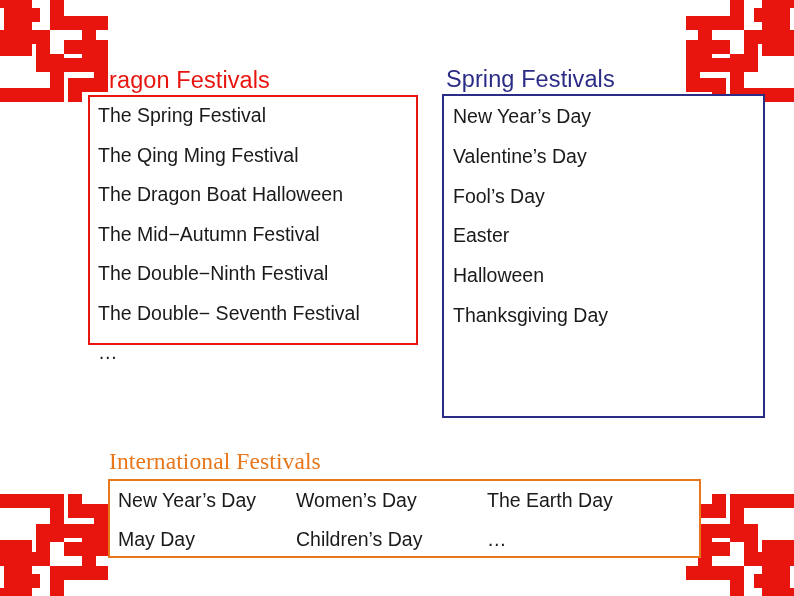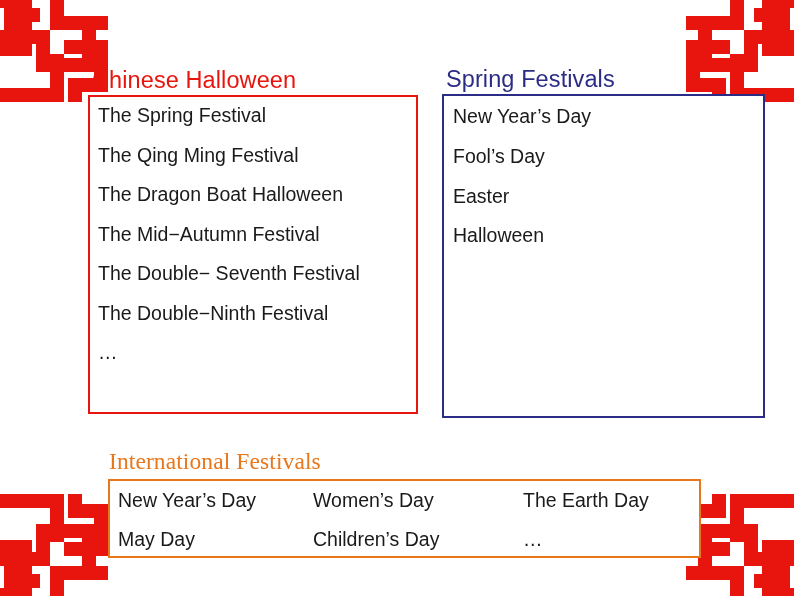--- a/index.html
+++ b/index.html
@@ -49,21 +49,21 @@
   .heading-international{ left: 109px; top: 450px; color: #E8761B; font-family: Liberation Serif, serif; }
 
   
   .box {
     position: absolute;
     background: #ffffff;
     box-sizing: border-box;
   }
   .box-chinese {
     left: 88px; top: 95px;
-    width: 330px; height: 319px;
+    width: 330px; height: 250px;
     border: 2.5px solid #E8150F;
   }
   .box-western {
     left: 442px; top: 94px;
     width: 323px; height: 324px;
     border: 2.5px solid #2B2C86;
   }
   .box-international {
     left: 108px; top: 479px;
     width: 593px; height: 79px;
@@ -98,22 +98,22 @@
   .intl-cell {
     position: absolute;
     font-size: 19.5px;
     color: #1a1a1a;
     line-height: 1;
     white-space: nowrap;
   }
   .intl-r0 { top: 10px; }
   .intl-r1 { top: 49px; }
   .intl-c0 { left: 8px; }
-  .intl-c1 { left: 203px; }
-  .intl-c2 { left: 377px; margin-left: 36px; }
+  .intl-c1 { left: 186px; }
+  .intl-c2 { left: 377px; }
   .ell { letter-spacing: 1px; }
 </style>
 </head>
 <body>
 
 <div class="slide">
 
   <div class="knot knot-tl">
     <svg viewBox="0 0 112 108" xmlns="http://www.w3.org/2000/svg" aria-hidden="true">
       <g fill="#E8150F">
@@ -211,42 +211,44 @@
         <rect x="68" y="46" width="44" height="14"></rect>
         <rect x="98" y="46" width="14" height="40"></rect>
         <rect x="72" y="84" width="40" height="14"></rect>
         <rect x="72" y="84" width="14" height="24"></rect>
         <rect x="8" y="14" width="14" height="26"></rect>
         <rect x="8" y="14" width="36" height="14"></rect>
       </g>
     </svg>
   </div>
 
-  <div class="heading heading-chinese">Chinese Halloween</div>
+  <div class="heading heading-chinese">Dragon Festivals</div>
 
   <div class="box box-chinese">
     <ul class="list">
       <li>The Spring Festival</li>
       <li>The Qing Ming Festival</li>
       <li>The Dragon Boat Halloween</li>
       <li>The Mid−Autumn Festival</li>
+      <li>The Double−Ninth Festival</li>
       <li>The Double− Seventh Festival</li>
-      <li>The Double−Ninth Festival</li>
       <li class="ell">…</li>
     </ul>
   </div>
 
   <div class="heading heading-western">Spring Festivals</div>
 
   <div class="box box-western">
     <ul class="list">
       <li>New Year’s Day</li>
+      <li>Valentine’s Day</li>
       <li>Fool’s Day</li>
       <li>Easter</li>
       <li>Halloween</li>
+      <li>Thanksgiving Day</li>
     </ul>
   </div>
 
   <div class="heading heading-international">International Festivals</div>
 
   <div class="box box-international">
     <div class="intl-grid">
       <div class="intl-cell intl-r0 intl-c0">New Year’s Day</div>
       <div class="intl-cell intl-r0 intl-c1">Women’s Day</div>
       <div class="intl-cell intl-r0 intl-c2">The Earth Day</div>

